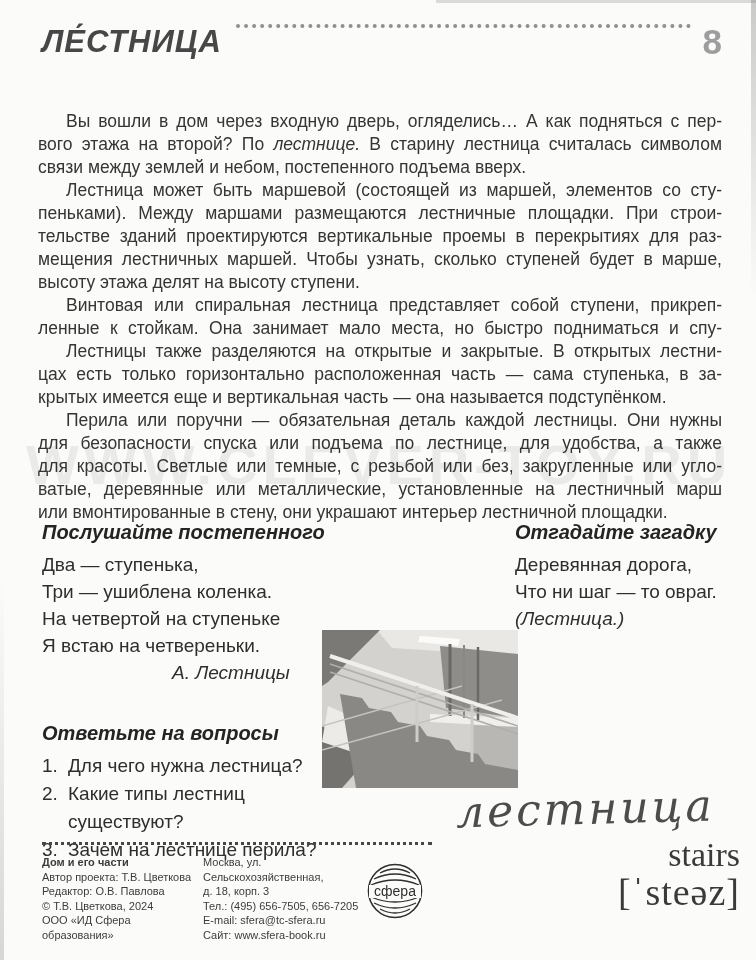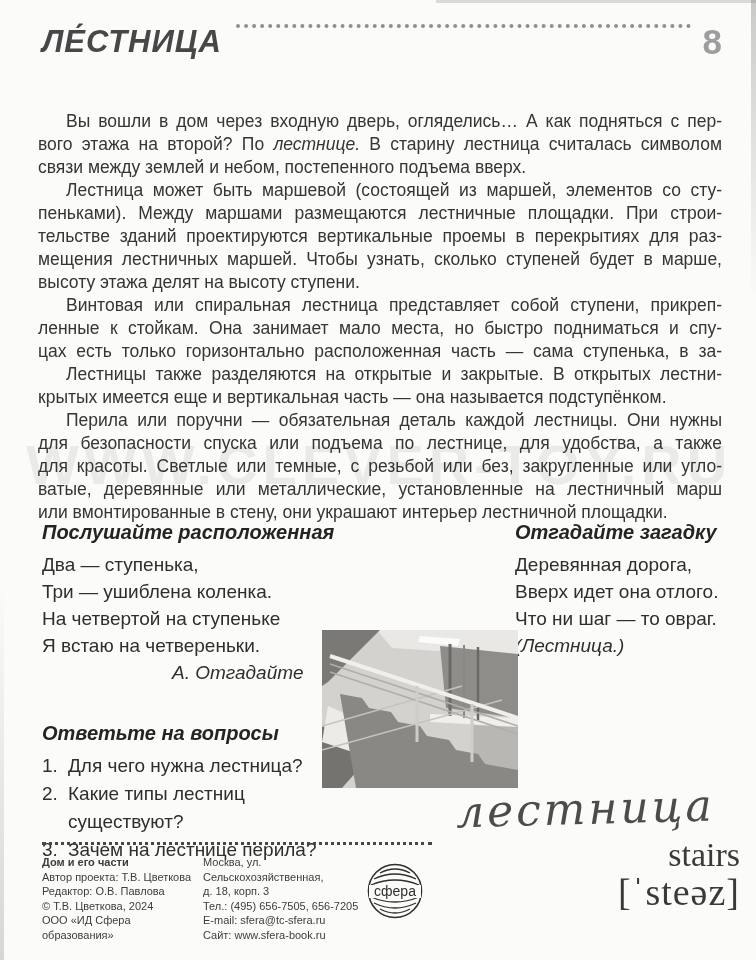--- a/index.html
+++ b/index.html
@@ -71,44 +71,43 @@
 
     <div class="jl ind">Лестница может быть маршевой (состоящей из маршей, элементов со сту-</div>
     <div class="jl">пеньками). Между маршами размещаются лестничные площадки. При строи-</div>
     <div class="jl">тельстве зданий проектируются вертикальные проемы в перекрытиях для раз-</div>
     <div class="jl">мещения лестничных маршей. Чтобы узнать, сколько ступеней будет в марше,</div>
     <div class="jl last">высоту этажа делят на высоту ступени.</div>
 
     <div class="jl ind">Винтовая или спиральная лестница представляет собой ступени, прикреп-</div>
     <div class="jl">ленные к стойкам. Она занимает мало места, но быстро подниматься и спу-</div>
 
+    <div class="jl ind">Лестницы также разделяются на открытые и закрытые. В открытых лестни-</div>
     <div class="jl">цах есть только горизонтально расположенная часть — сама ступенька, в за-</div>
-    <div class="jl ind">Лестницы также разделяются на открытые и закрытые. В открытых лестни-</div>
     <div class="jl last">крытых имеется еще и вертикальная часть — она называется подступёнком.</div>
 
     <div class="jl ind">Перила или поручни — обязательная деталь каждой лестницы. Они нужны</div>
     <div class="jl">для безопасности спуска или подъема по лестнице, для удобства, а также</div>
     <div class="jl">для красоты. Светлые или темные, с резьбой или без, закругленные или угло-</div>
     <div class="jl">ватые, деревянные или металлические, установленные на лестничный марш</div>
     <div class="jl last">или вмонтированные в стену, они украшают интерьер лестничной площадки.</div>
   </div>
 
   <div class="poem">
-    <div class="section-head">Послушайте расположенная</div>
+    <div class="section-head">Послушайте постепенного</div>
     <div>Два — ступенька,</div>
     <div>Три — ушиблена коленка.</div>
     <div>На четвертой на ступеньке</div>
     <div>Я встаю на четвереньки.</div>
-    <div class="poem-author">А. Отгадайте</div>
+    <div class="poem-author">А. Лестницы</div>
   </div>
 
   <div class="riddle">
     <div class="section-head">Отгадайте загадку</div>
     <div>Деревянная дорога,</div>
-    <div>Вверх идет она отлого.</div>
     <div>Что ни шаг — то овраг.</div>
     <div class="riddle-answer">(Лестница.)</div>
   </div>
 
   <svg class="photo" viewBox="0 0 196 158" role="img">
     <rect width="196" height="158" fill="#d4d2ce"></rect>
     <polygon points="55,0 196,0 196,26 70,18" fill="#e9e8e5"></polygon>
     <polygon points="98,6 138,9 136,16 96,12" fill="#fbfbf9"></polygon>
     <polygon points="0,0 58,0 6,52 0,56" fill="#7b7976"></polygon>
     <polygon points="118,16 196,24 196,88 124,78" fill="#8f8d89"></polygon>

